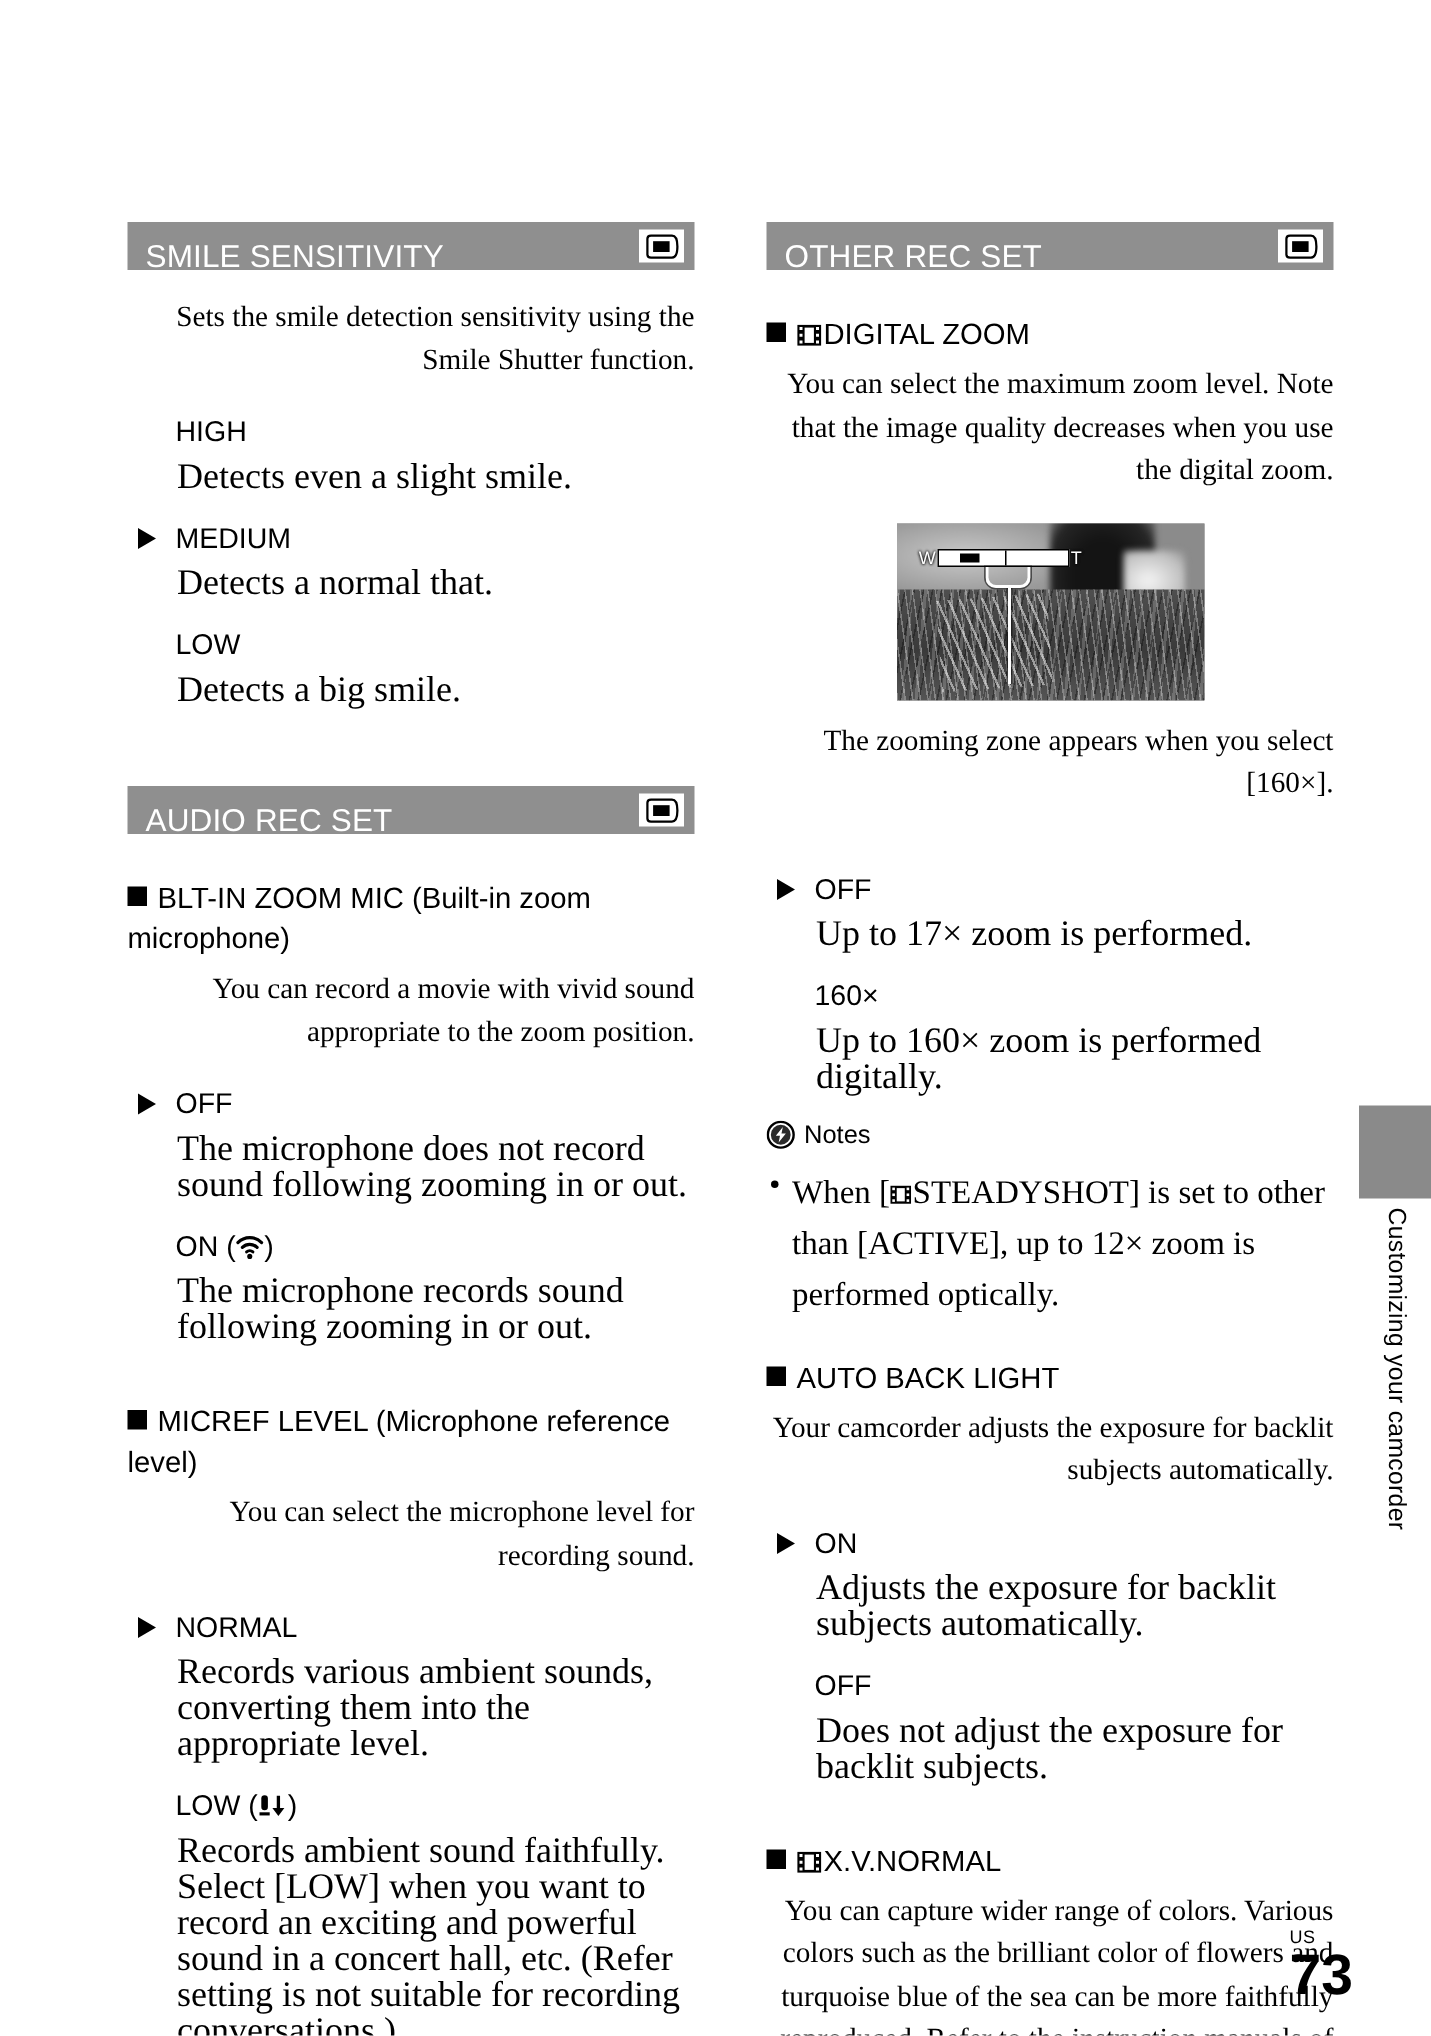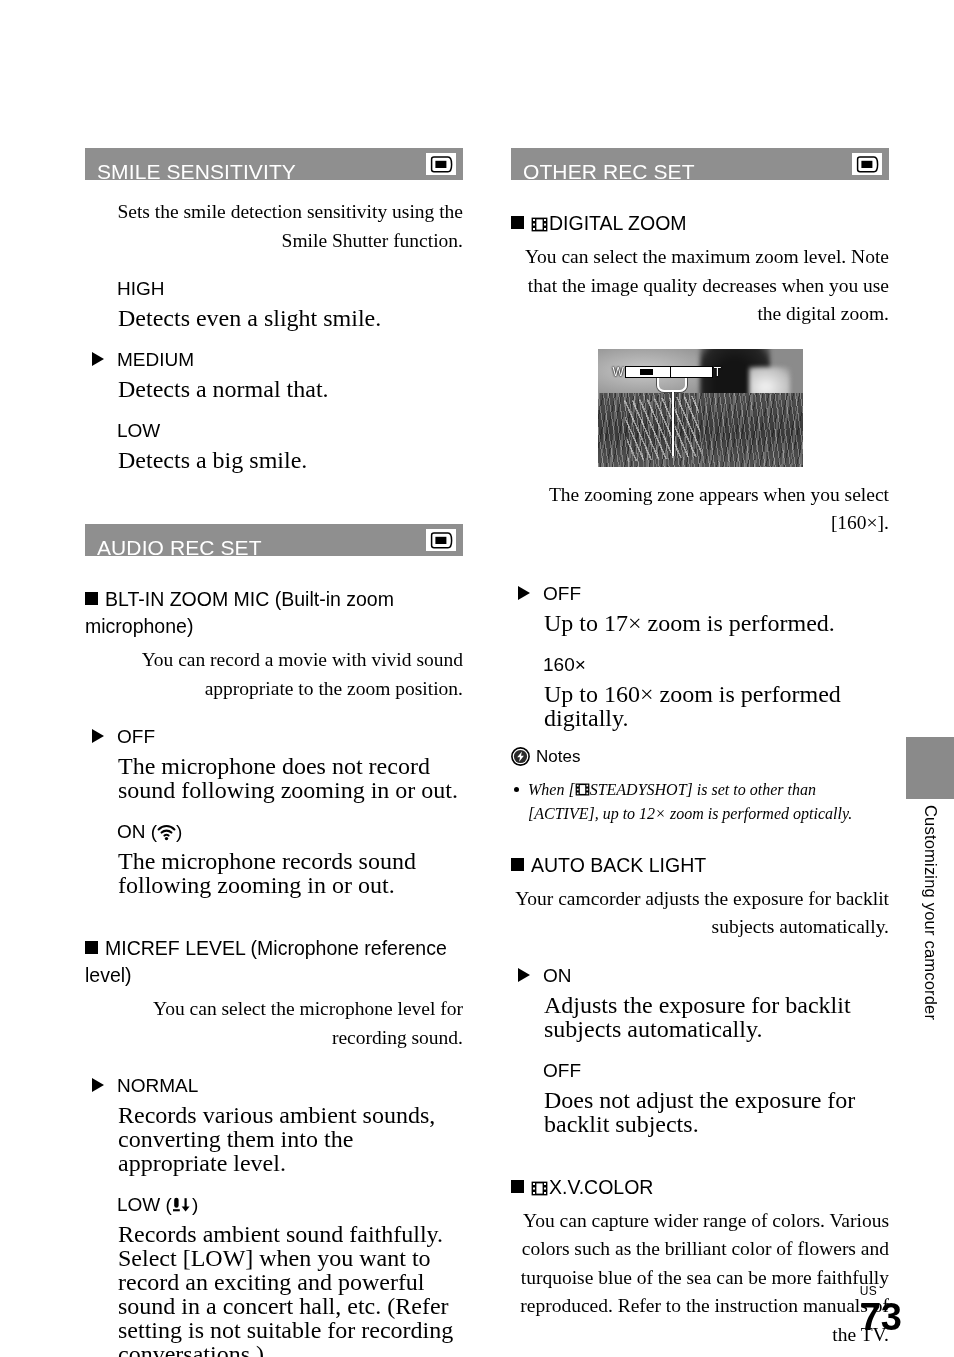--- a/index.html
+++ b/index.html
@@ -240,26 +240,25 @@
     font-size: 17px;
     line-height: 22px;
     margin: 0 0 10px 0;
     display: flex;
     align-items: center;
     gap: 6px;
   }
   .bolt-icon { width: 19px; height: 19px; flex: none; }
   .bolt-icon svg { display: block; }
   .note-item {
-    font-size: 16px;
-    line-height: 24px;
+    font-size: 22px;
+    line-height: 34px;
     margin: 0 0 4px 0;
     padding-left: 17px;
     position: relative;
-    font-style: italic;
   }
   .note-item .dot {
     position: absolute; left: 3px; top: 9px;
     width: 5px; height: 5px; border-radius: 50%; background: #000;
   }
   .film-inline {
     display: inline-block;
     width: 15px; height: 13px;
     vertical-align: -1px;
   }
@@ -514,21 +513,21 @@
     <p class="subhead">
       <span class="sq"></span><span class="film-icon"><svg width="17" height="15" viewBox="0 0 17 15">
         <rect x="0.6" y="0.6" width="15.8" height="13.8" fill="#000"></rect>
         <rect x="2.0" y="2.0" width="2.0" height="2.0" fill="#fff"></rect>
         <rect x="2.0" y="6.5" width="2.0" height="2.0" fill="#fff"></rect>
         <rect x="2.0" y="11.0" width="2.0" height="2.0" fill="#fff"></rect>
         <rect x="13.0" y="2.0" width="2.0" height="2.0" fill="#fff"></rect>
         <rect x="13.0" y="6.5" width="2.0" height="2.0" fill="#fff"></rect>
         <rect x="13.0" y="11.0" width="2.0" height="2.0" fill="#fff"></rect>
         <rect x="5.4" y="2.4" width="6.2" height="10.2" fill="#fff"></rect>
-      </svg></span><span>X.V.COLOR</span>
+      </svg></span><span>X.V.NORMAL</span>
     </p>
     <p class="body-p">You can capture wider range of colors. Various colors such as the brilliant color of flowers and turquoise blue of the sea can be more faithfully reproduced. Refer to the instruction manuals of the TV.</p>
 
   </div>
 
   <div class="side-tab"></div>
   <div class="side-label">Customizing your camcorder</div>
 
   <div class="folio">
     <div class="cc">US</div>

